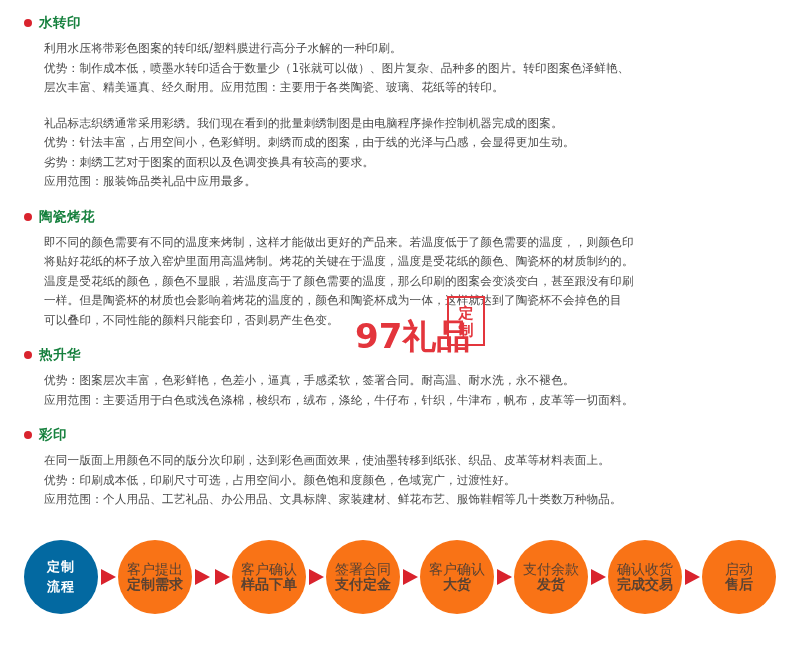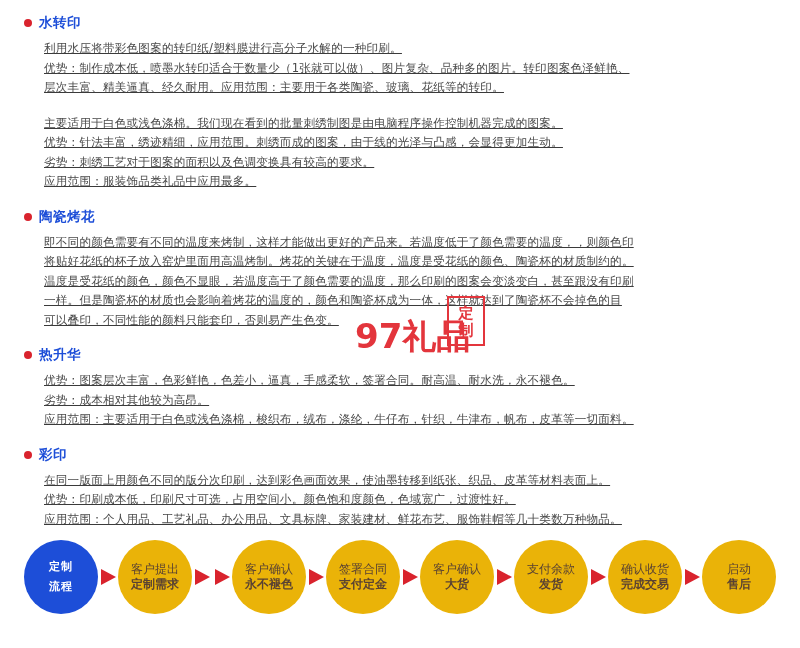--- a/index.html
+++ b/index.html
@@ -24,27 +24,27 @@
     margin-bottom: 7px;
   }
   .bullet {
     width: 8px; height: 8px;
     border-radius: 50%;
     background: #d9232d;
     flex: 0 0 auto;
     display: block;
   }
   .sec-title {
-    color: #1d4ed8;
+    color: #15803d;
     font-size: 13.5px;
     font-weight: bold;
     letter-spacing: 0.5px;
   }
 
-  .body-lines { padding-left: 20px; text-decoration: underline; }
+  .body-lines { padding-left: 20px; }
   .line {
     font-size: 11.6px;
     line-height: 19.5px;
     color: #4a4a4a;
     text-align: justify;
     letter-spacing: 0.2px;
   }
 
   
   .flow {
@@ -52,42 +52,42 @@
     left: 24px;
     bottom: 34px;
     width: 752px;
     height: 74px;
     display: flex;
     align-items: center;
   }
   .flow-badge {
     width: 74px; height: 74px;
     border-radius: 50%;
-    background: #1d4ed8;
+    background: #0369a1;
     color: #ffffff;
     display: flex;
     flex-direction: column;
     align-items: center;
     justify-content: center;
-    font-size: 11px;
+    font-size: 13px;
     font-weight: bold;
     letter-spacing: 1px;
     line-height: 20px;
     flex: 0 0 auto;
   }
   .flow-node {
     width: 74px; height: 74px;
     border-radius: 50%;
-    background: #eab308;
+    background: #f97316;
     color: #5a4232;
     display: flex;
     flex-direction: column;
     align-items: center;
     justify-content: center;
-    font-size: 12px;
+    font-size: 14px;
     line-height: 15px;
     text-align: center;
     flex: 0 0 auto;
   }
   .flow-node .l2 { display: block; font-weight: bold; }
   .arrow {
     flex: 1 1 auto;
     display: flex;
     align-items: center;
     justify-content: center;
@@ -137,22 +137,22 @@
     </div>
     <div class="body-lines">
       <div class="line">利用水压将带彩色图案的转印纸/塑料膜进行高分子水解的一种印刷。</div>
       <div class="line">优势：制作成本低，喷墨水转印适合于数量少（1张就可以做）、图片复杂、品种多的图片。转印图案色泽鲜艳、</div>
       <div class="line">层次丰富、精美逼真、经久耐用。应用范围：主要用于各类陶瓷、玻璃、花纸等的转印。</div>
     </div>
   </div>
 
   <div class="section">
     <div class="body-lines">
-      <div class="line">主要适用于白色或浅色涤棉。我们现在看到的批量刺绣制图是由电脑程序操作控制机器完成的图案。</div>
-      <div class="line">优势：针法丰富，绣迹精细，应用范围。刺绣而成的图案，由于线的光泽与凸感，会显得更加生动。</div>
+      <div class="line">礼品标志织绣通常采用彩绣。我们现在看到的批量刺绣制图是由电脑程序操作控制机器完成的图案。</div>
+      <div class="line">优势：针法丰富，占用空间小，色彩鲜明。刺绣而成的图案，由于线的光泽与凸感，会显得更加生动。</div>
       <div class="line">劣势：刺绣工艺对于图案的面积以及色调变换具有较高的要求。</div>
       <div class="line">应用范围：服装饰品类礼品中应用最多。</div>
     </div>
   </div>
 
   <div class="section">
     <div class="sec-head">
       <span class="bullet"></span>
       <span class="sec-title">陶瓷烤花</span>
     </div>
@@ -165,21 +165,20 @@
     </div>
   </div>
 
   <div class="section">
     <div class="sec-head">
       <span class="bullet"></span>
       <span class="sec-title">热升华</span>
     </div>
     <div class="body-lines">
       <div class="line">优势：图案层次丰富，色彩鲜艳，色差小，逼真，手感柔软，签署合同。耐高温、耐水洗，永不褪色。</div>
-      <div class="line">劣势：成本相对其他较为高昂。</div>
       <div class="line">应用范围：主要适用于白色或浅色涤棉，梭织布，绒布，涤纶，牛仔布，针织，牛津布，帆布，皮革等一切面料。</div>
     </div>
   </div>
 
   <div class="section">
     <div class="sec-head">
       <span class="bullet"></span>
       <span class="sec-title">彩印</span>
     </div>
     <div class="body-lines">
@@ -219,21 +218,21 @@
         </svg>
     </div>
 
     <div class="arrow">
       <svg width="15" height="16" viewBox="0 0 15 16">
           <polygon points="0,0 15,8 0,16" fill="#d9232d"></polygon>
         </svg>
     </div>
     <div class="flow-node">
       <span class="l1">客户确认</span>
-      <span class="l2">永不褪色</span>
+      <span class="l2">样品下单</span>
     </div>
 
     <div class="arrow">
       <svg width="15" height="16" viewBox="0 0 15 16">
           <polygon points="0,0 15,8 0,16" fill="#d9232d"></polygon>
         </svg>
     </div>
     <div class="flow-node">
       <span class="l1">签署合同</span>
       <span class="l2">支付定金</span>

